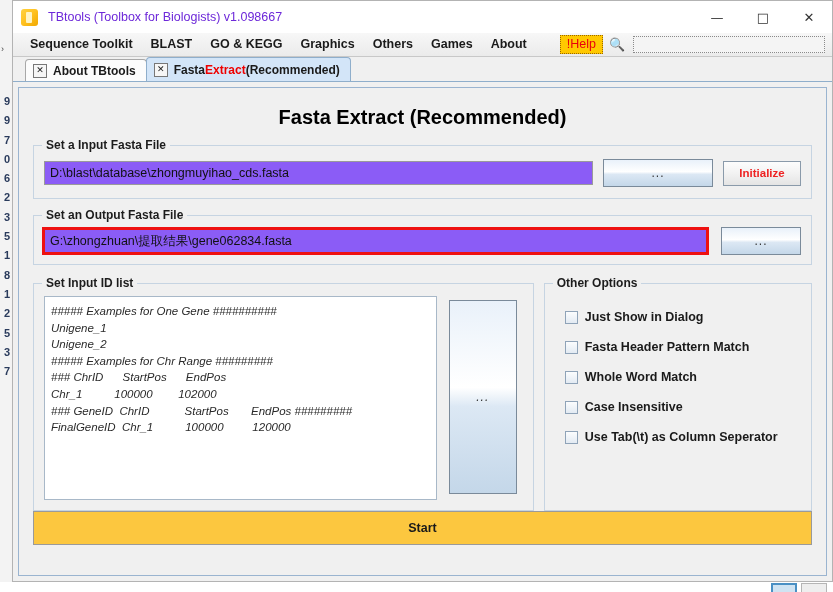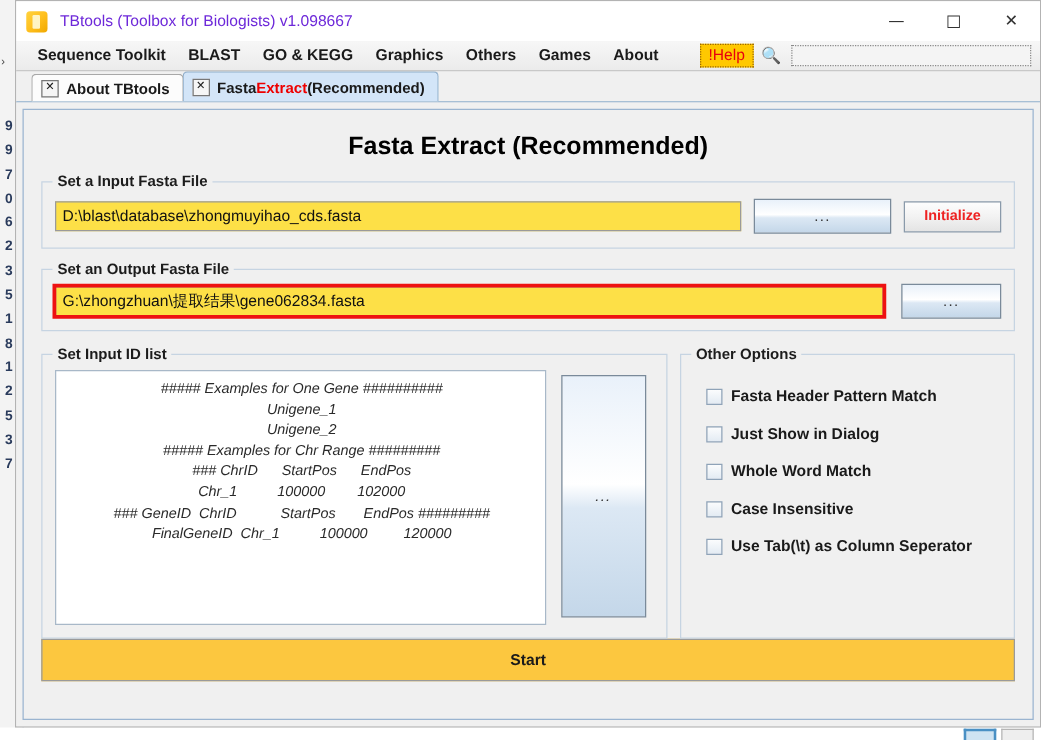--- a/index.html
+++ b/index.html
@@ -241,21 +241,21 @@
     padding: 0 4px;
     font-size: 12px;
     font-weight: bold;
     color: #1c1c1c;
     white-space: nowrap;
   }
   .row { display: flex; align-items: center; }
 
   .text-field {
     height: 24px;
-    background: #fde047;
+    background: #8b5cf6;
     border: 1px solid #9a9a9a;
     box-sizing: border-box;
     font-size: 12.5px;
     color: #111;
     padding: 0 5px;
     line-height: 22px;
     white-space: nowrap;
     overflow: hidden;
   }
   .text-field.highlight { outline: 3px solid #ee1111; outline-offset: -1px; }
@@ -280,21 +280,21 @@
     border: 1px solid #8a9aaa;
     background: linear-gradient(180deg,#fdfdfd 0%,#f2f2f2 50%,#e4e4e4 100%);
     color: #ee2222;
     font-weight: bold;
     font-size: 11.5px;
     display: flex; align-items: center; justify-content: center;
     box-sizing: border-box;
   }
 
   
-  #mid-area { display: flex; gap: 10px; flex: none; margin-top: 18px; text-align: center; }
+  #mid-area { display: flex; gap: 10px; flex: none; margin-top: 18px; }
   #group-idlist { width: 508px; height: 228px; }
   #group-options { width: 272px; height: 228px; }
 
   #idlist-inner { display: flex; height: 100%; align-items: stretch; gap: 12px; font-style: italic; }
   #id-textarea {
     flex: 1;
     background: #ffffff;
     border: 1px solid #a8b8c8;
     box-sizing: border-box;
     padding: 6px 4px 0 6px;
@@ -459,25 +459,25 @@
               <span class="dots">...</span>
             </div>
           </div>
         </div>
 
         <div class="group" id="group-options">
           <div class="group-title">Other Options</div>
           <div style="margin-top:14px;">
             <div class="chk-row">
               <span class="chk-box"></span>
-              <span class="chk-label">Fasta Header Pattern Match</span>
+              <span class="chk-label">Just Show in Dialog</span>
             </div>
             <div class="chk-row">
               <span class="chk-box"></span>
-              <span class="chk-label">Just Show in Dialog</span>
+              <span class="chk-label">Fasta Header Pattern Match</span>
             </div>
             <div class="chk-row">
               <span class="chk-box"></span>
               <span class="chk-label">Whole Word Match</span>
             </div>
             <div class="chk-row">
               <span class="chk-box"></span>
               <span class="chk-label">Case Insensitive</span>
             </div>
             <div class="chk-row">

